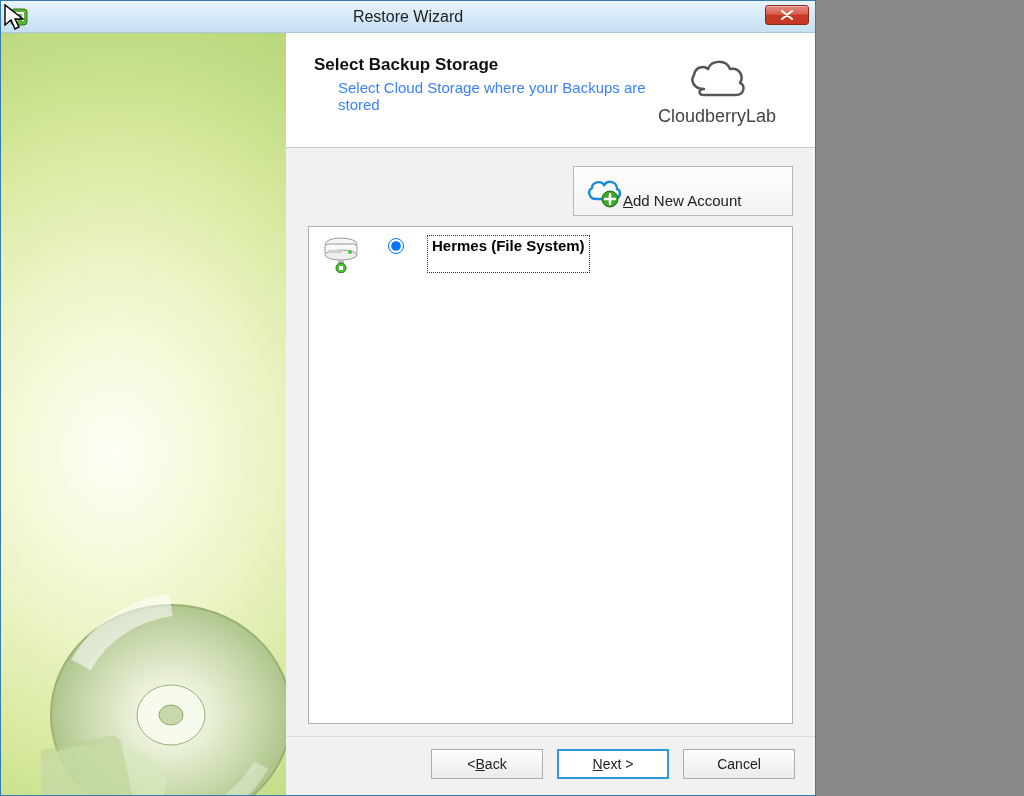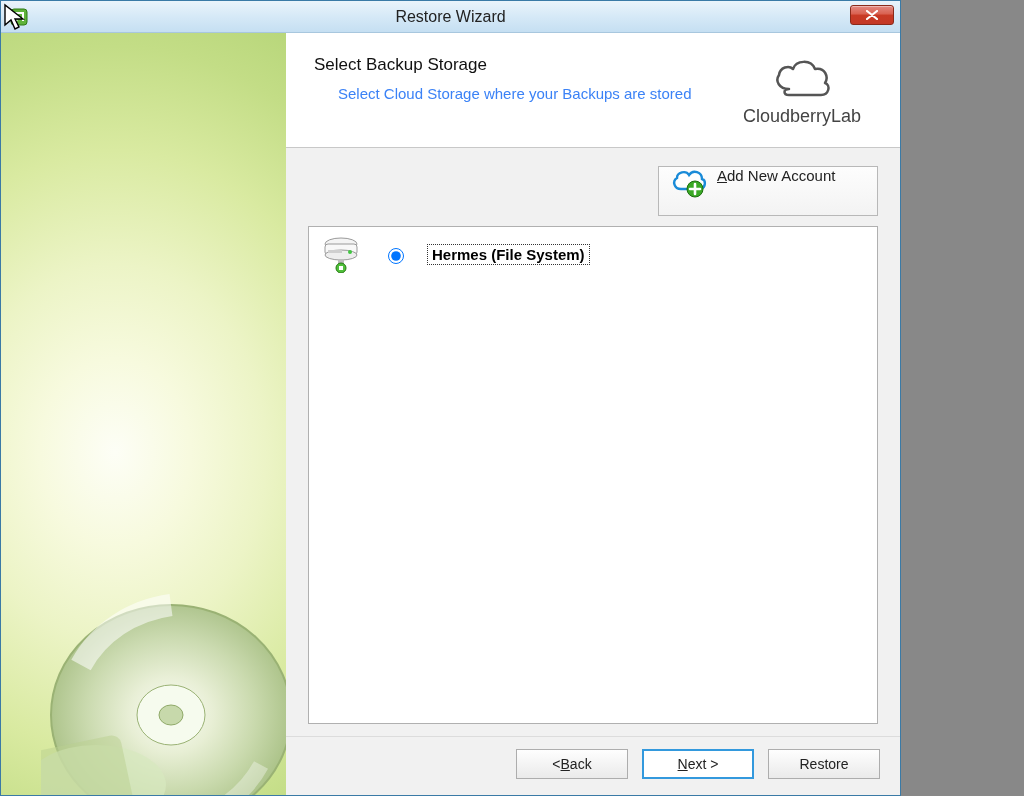--- a/index.html
+++ b/index.html
@@ -4,21 +4,21 @@
 <style>
   * { box-sizing: border-box; }
   body {
     margin: 0;
     font-family: "Segoe UI", Tahoma, sans-serif;
     font-size: 13px;
     background: #888;
     overflow: hidden;
   }
   .window {
-    width: 901px;
+    width: 816px;
     height: 796px;
     background: #fff;
     position: relative;
     border: 1px solid #3a7aa6;
   }
   
   .titlebar {
     height: 32px;
     background: linear-gradient(to bottom, #eaf4fb 0%, #d6e9f7 50%, #c5dff2 100%);
     border-bottom: 1px solid #a8c7de;
@@ -83,23 +83,23 @@
     background: #fff;
     padding: 22px 28px 20px 28px;
     border-bottom: 1px solid #c8c8c8;
     display: flex;
     align-items: flex-start;
     justify-content: space-between;
   }
   .header-text-block { flex: 1; }
   .header-title {
     font-size: 17px;
-    font-weight: normal;
+    font-weight: bold;
     color: #111;
-    margin-bottom: 10px;
+    margin-bottom: 4px;
   }
   .header-subtitle {
     font-size: 15px;
     color: #3b82f6;
     margin-left: 24px;
   }
   .brand {
     text-align: center;
     width: 140px;
   }
@@ -119,43 +119,42 @@
   .add-account-row {
     display: flex;
     justify-content: flex-end;
     margin-bottom: 10px;
   }
   .add-account-btn {
     border: 1px solid #b8b8b8;
     background: linear-gradient(to bottom, #fdfdfd, #f3f3f3);
     padding: 0 14px 6px 10px;
     display: flex;
-    align-items: flex-start;
-    gap: 10px;
+    align-items: flex-end;
+    gap: 1px;
     font-size: 15px;
     color: #222;
     cursor: pointer;
     min-width: 220px;
     height: 50px;
   }
   .add-account-btn .icon-wrap {
     width: 38px; height: 32px; position: relative;
   }
   .add-account-btn u { text-decoration: underline; }
 
   .storage-list {
     flex: 1;
     border: 1px solid #b0b0b0;
     background: #fff;
     padding: 8px 10px;
     overflow: auto;
   }
   .storage-item {
     display: flex;
-    align-items: center;
     gap: 20px;
   }
   .storage-icon {
     width: 44px; height: 38px;
     display: flex; align-items: center; justify-content: center;
   }
   .storage-radio {
     width: 16px; height: 16px;
     cursor: pointer;
   }
@@ -296,21 +295,21 @@
       <div class="footer">
         <div class="btn">
           <span>&lt; </span>
             <u>B</u>
             <span>ack</span>
         </div>
         <div class="btn primary">
           <u>N</u>
             <span>ext &gt;</span>
         </div>
-        <div class="btn">Restore</div>
+        <div class="btn">Cancel</div>
       </div>
     </div>
   </div>
 
   <svg class="cursor-arrow" width="24" height="28" viewBox="0 0 24 28">
     <path d="M2 2 L2 22 L8 17 L12 26 L16 24 L12 16 L20 16 Z" fill="#fff" stroke="#000" stroke-width="1.4"></path>
   </svg>
 </div>
 
 </body></html>

